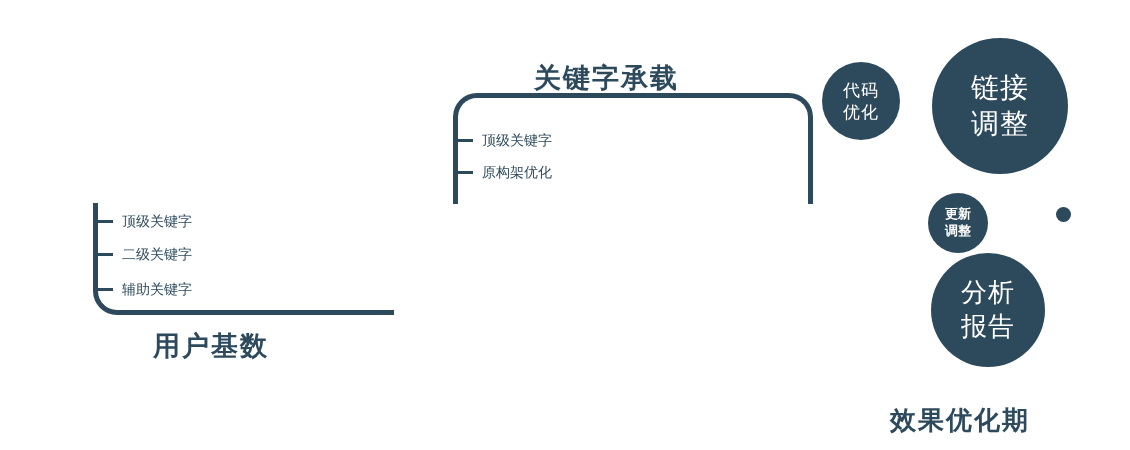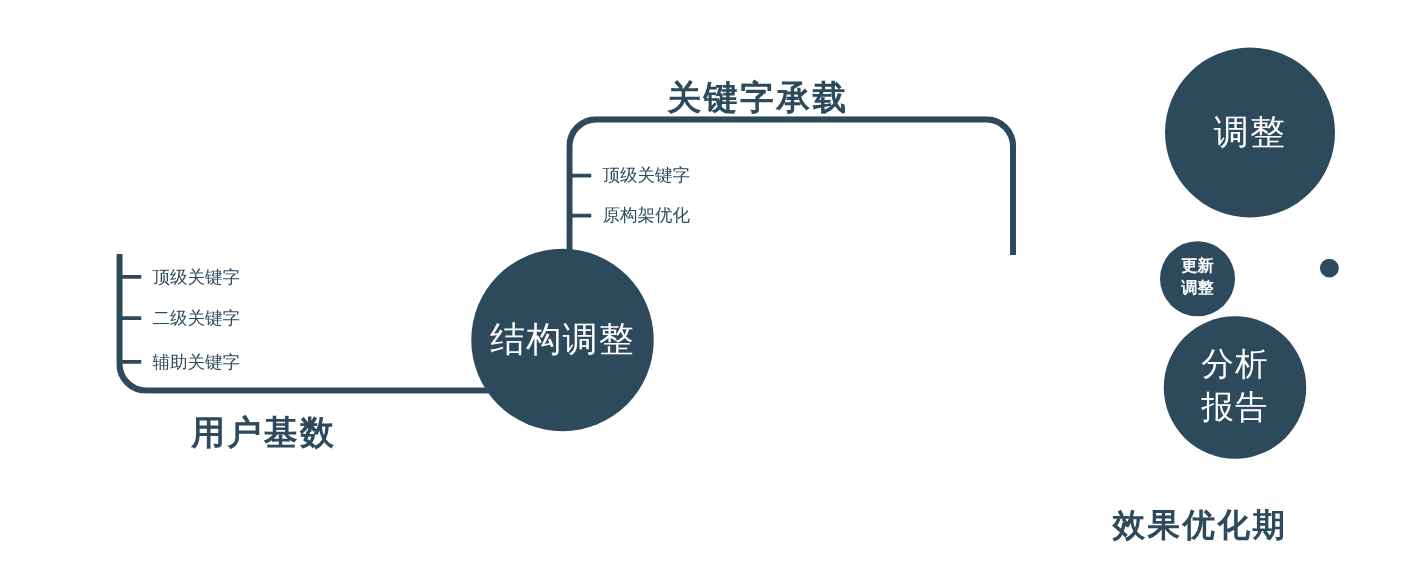--- a/index.html
+++ b/index.html
@@ -111,27 +111,29 @@
 
   <div class="tick tick-b1"></div>
   <div class="tick tick-b2"></div>
   <span class="tick-label tick-label-b1">顶级关键字</span>
   <span class="tick-label tick-label-b2">原构架优化</span>
 
   <span class="big-label label-user-base">用户基数</span>
   <span class="big-label label-keyword">关键字承载</span>
 
 
-  <div class="node node-structure">
-    <span>结构调整</span>
+
+
+  <div class="node node-code">
+    <span>代码</span>
+    <span>优化</span>
   </div>
 
-
-
   <div class="node node-link">
+    <span>链接</span>
     <span>调整</span>
   </div>
 
   <div class="node node-update">
     <span>更新</span>
     <span>调整</span>
   </div>
 
   <div class="node node-dot"></div>
 

